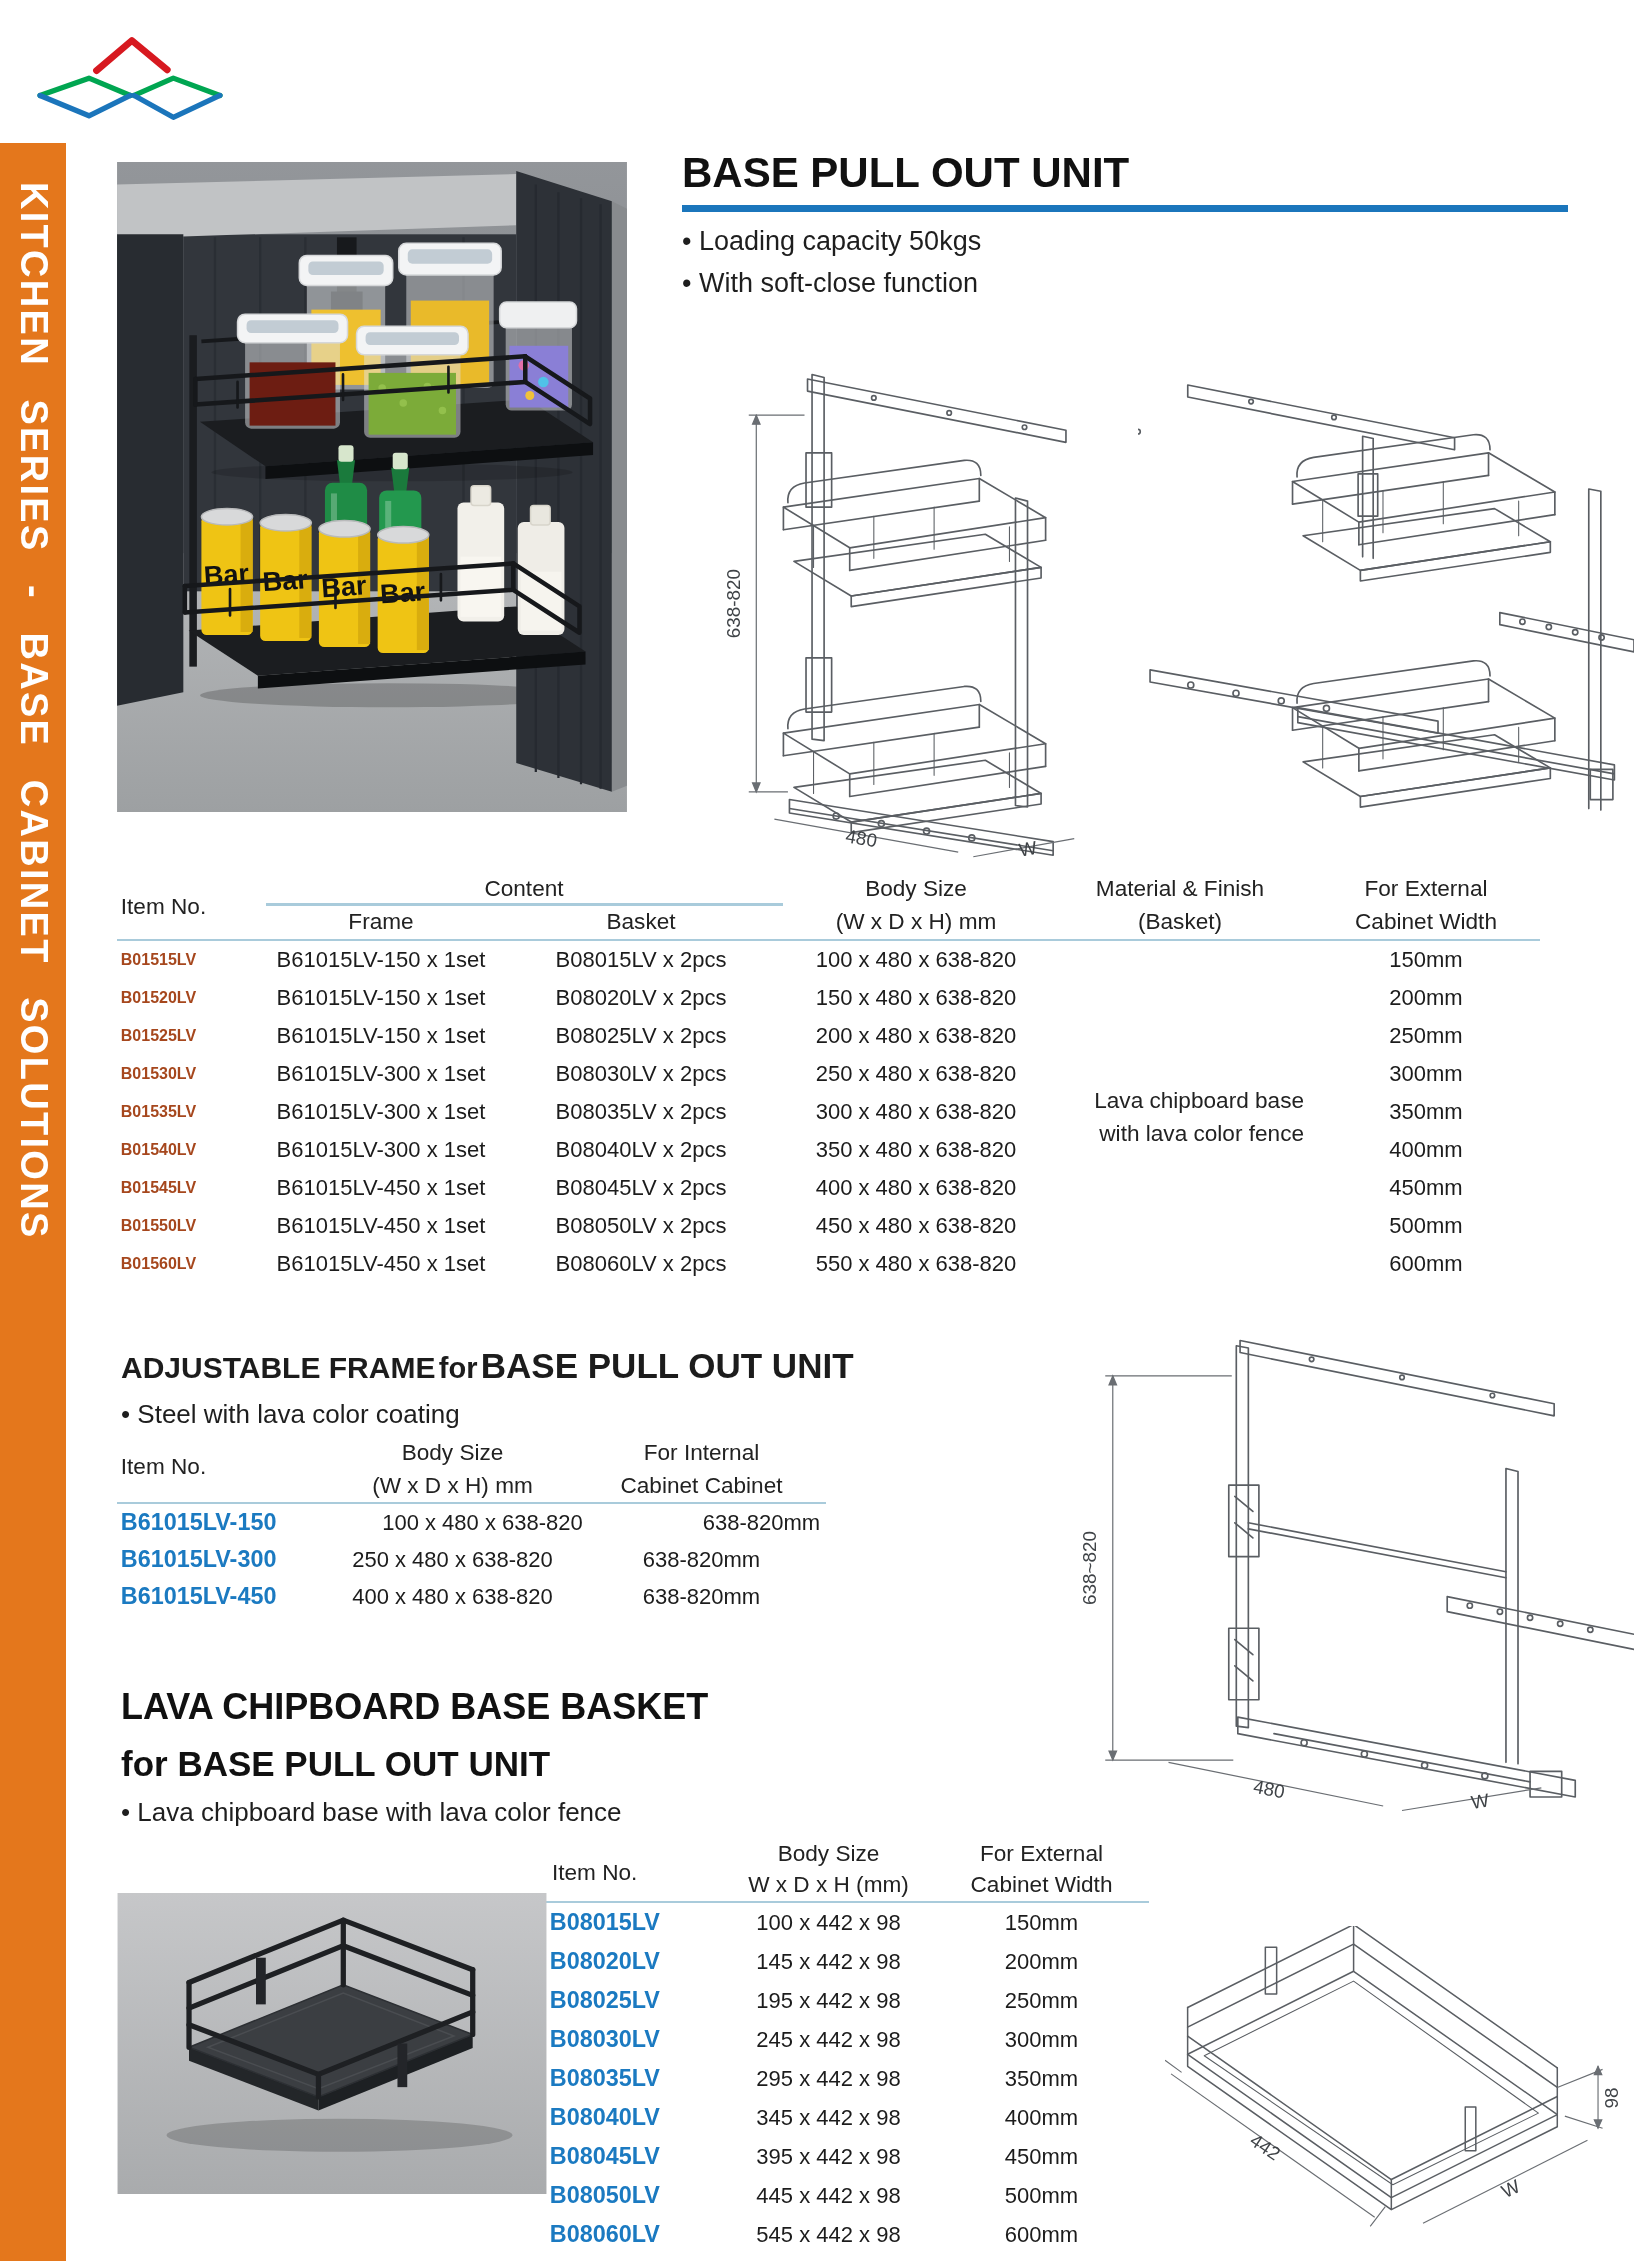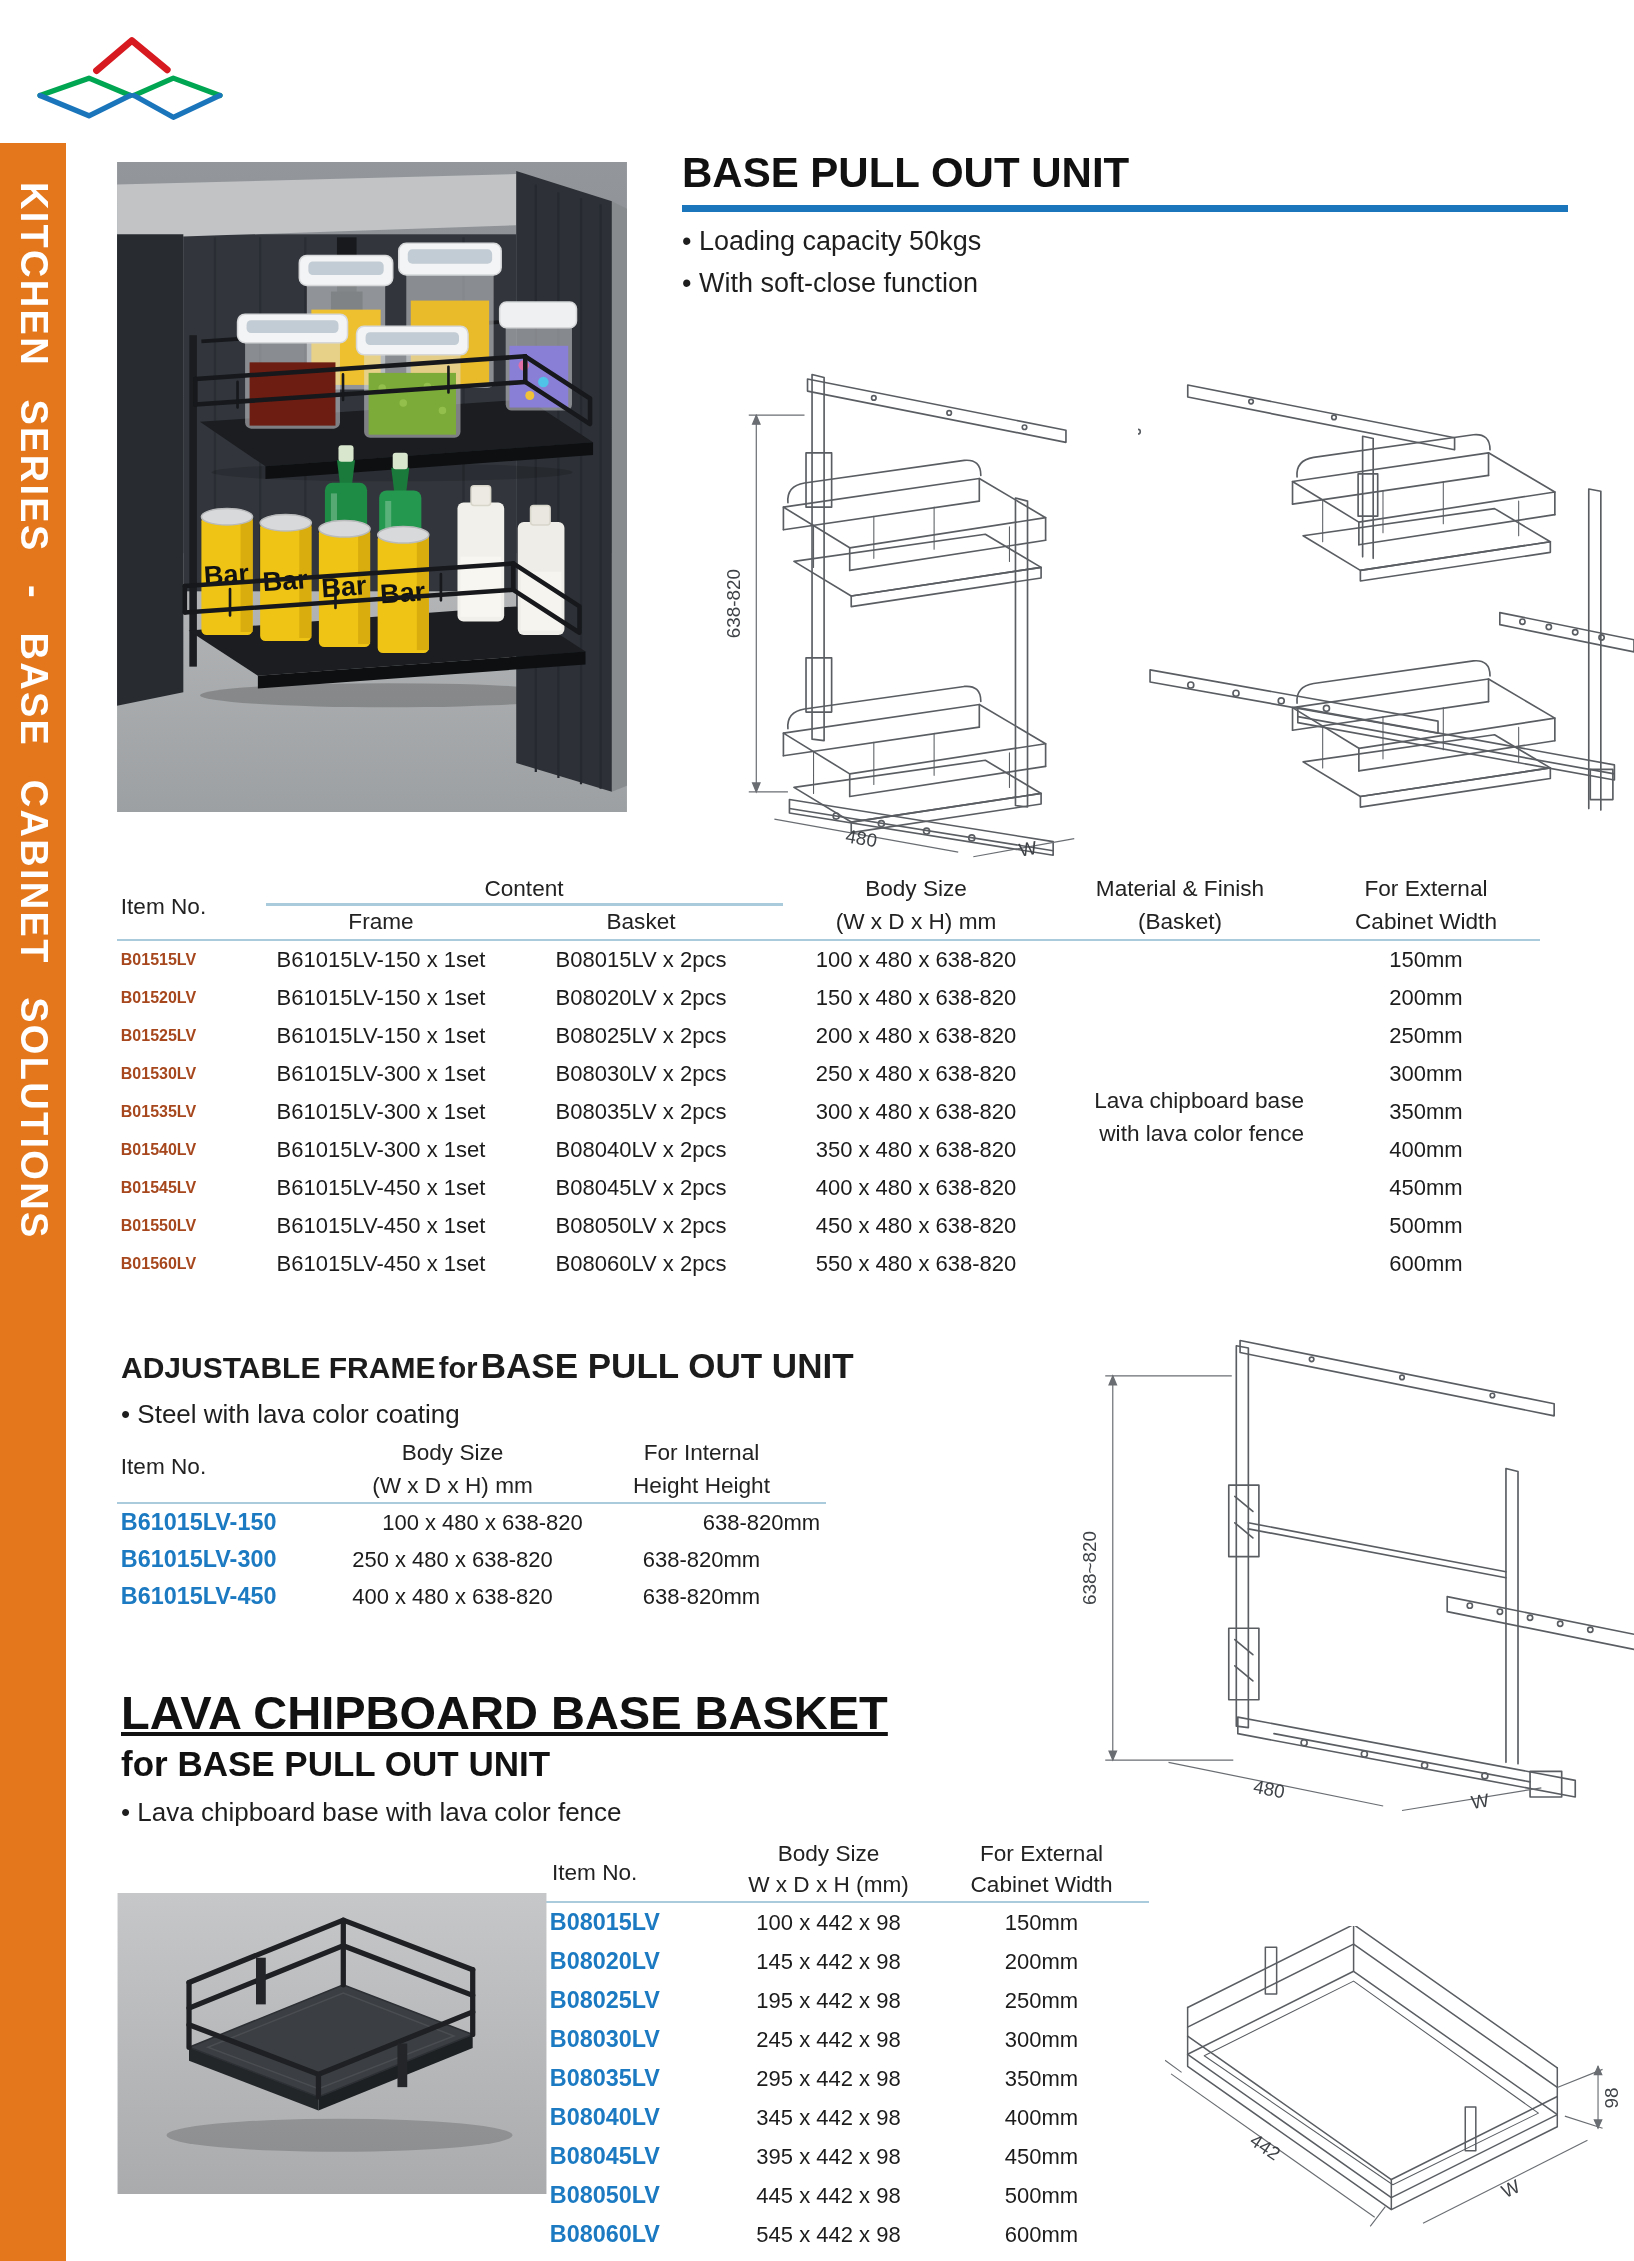--- a/index.html
+++ b/index.html
@@ -31,21 +31,21 @@
   .t-row{height:38px;}
   .content-cell{grid-column:2/4;position:relative;}
   .content-underline{position:absolute;left:1.5px;right:1.5px;bottom:-1.5px;height:2.3px;background:#A9CBDB;}
   #t1-matnote{left:938px;top:210px;width:249px;text-align:right;font-size:22.6px;line-height:33px;color:#222;}
   
   #af-title{left:121px;top:1346px;}
   #af-title .big{font-size:30px;font-weight:bold;}
   #af-title .small{font-size:29px;font-weight:bold;}
   #af-title .mid{font-size:35px;font-weight:bold;}
   #af-bullet{left:121px;top:1399px;font-size:26px;}
-  #lv-title1{left:121px;top:1688px;font-size:47px;text-decoration:underline;}
+  #lv-title1{left:121px;top:1688px;font-size:36px;}
   #lv-title2{left:121px;top:1746px;font-size:35px;}
   #lv-bullet{left:121px;top:1797px;font-size:26px;}
   svg text{font-family:"Liberation Sans",sans-serif;}
   .dimtxt{font-size:25px;fill:#3f4347;}
 </style>
 </head>
 <body>
 
 <div id="page">
 
@@ -395,21 +395,21 @@
     <div style="position:relative;">
       <div class="hl" style="position:absolute;left:3.8px;top:18px;">Item No.</div>
       <div class="t2grid" style="height:33px;">
         <div></div>
         <div class="hc">Body Size</div>
         <div class="hc">For Internal</div>
       </div>
       <div class="t2grid" style="height:33px;">
         <div></div>
         <div class="hc">(W x D x H) mm</div>
-        <div class="hc">Height Height</div>
+        <div class="hc">Cabinet Cabinet</div>
       </div>
       <div class="trule"></div>
       <div class="t2grid" style="height:37px;gap:30px;">
           <div class="item-blue">B61015LV-150</div>
           <div class="rowc">100 x 480 x 638-820</div>
           <div class="rowc">638-820mm</div>
         </div>
       <div class="t2grid" style="height:37px;">
           <div class="item-blue">B61015LV-300</div>
           <div class="rowc">250 x 480 x 638-820</div>

